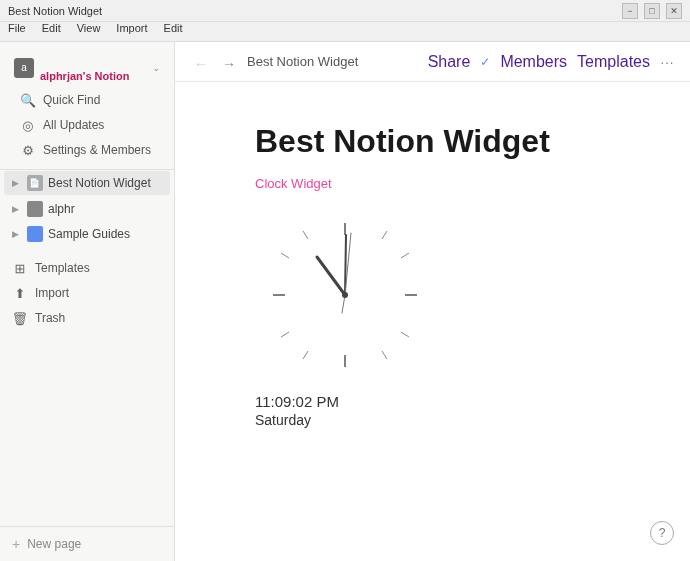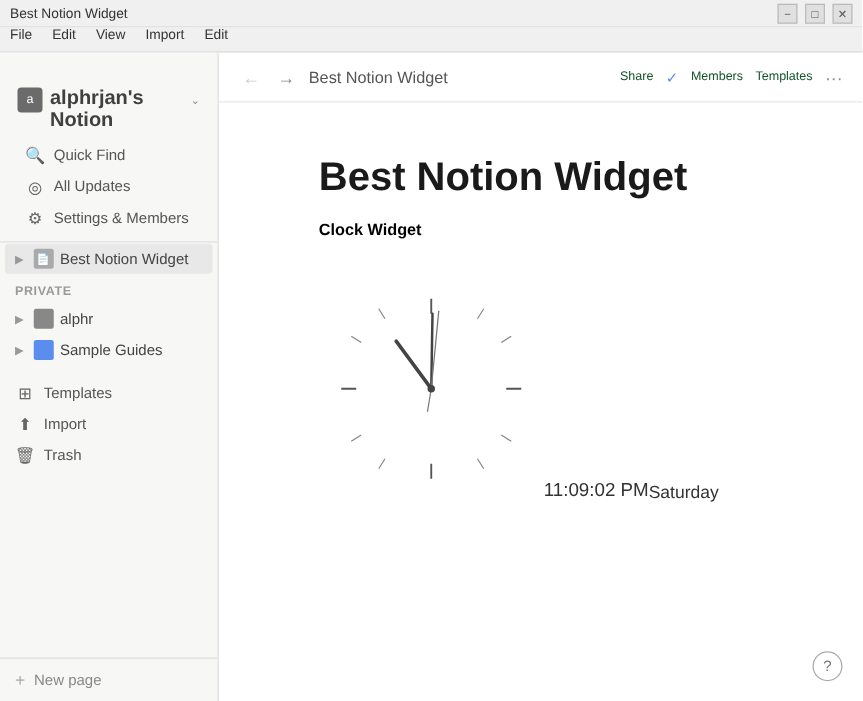--- a/index.html
+++ b/index.html
@@ -103,23 +103,23 @@
       border-radius: 3px;
       display: flex;
       align-items: center;
       justify-content: center;
       color: white;
       font-size: 10px;
       flex-shrink: 0;
     }
 
     .workspace-name {
-      font-size: 16px;
+      font-size: 11px;
       font-weight: 600;
-      color: #404040;
+      color: #be185d;
       flex: 1;
       margin-top: 17px;
     }
 
     .chevron-icon {
       font-size: 9px;
       color: #888;
     }
 
     .sidebar-nav-item {
@@ -248,22 +248,22 @@
       font-weight: 500;
     }
 
     .top-bar-right {
       display: flex;
       align-items: center;
       gap: 10px;
     }
 
     .top-bar-action {
-      font-size: 10px;
-      color: #14532d;
+      font-size: 16px;
+      color: #4c1d95;
       cursor: pointer;
       display: flex;
       align-items: center;
       gap: 3px;
     }
 
     .updates-check {
       color: #5b8dee;
       font-size: 12px;
     }
@@ -284,33 +284,34 @@
 
     .page-heading {
       font-size: 32px;
       font-weight: 700;
       color: #1a1a1a;
       margin-bottom: 16px;
       line-height: 1.2;
     }
 
     .clock-widget-link {
-      color: #000000;
+      color: #ec4899;
       font-size: 13px;
-      font-weight: 700;
+      font-weight: 400;
       cursor: pointer;
       text-decoration: none;
       display: inline-block;
-      margin-bottom: 20px;
+      margin-bottom: 4px;
     }
 
     
     .clock-container {
       display: flex;
-      align-items: flex-end;
+      flex-direction: column;
+      align-items: flex-start;
       margin-top: 10px;
     }
 
     .clock-face {
       width: 180px;
       height: 180px;
       position: relative;
     }
 
     .clock-time {
@@ -396,21 +397,20 @@
       <div class="sidebar-tree-item active">
         <span class="tree-arrow">▶</span>
         <div class="page-icon page-icon-gray">
           <span style="color:white;font-size:9px;">📄</span>
         </div>
         <span>Best Notion Widget</span>
       </div>
     </div>
 
     <div>
-      <div class="section-label">PRIVATE</div>
       <div class="sidebar-tree-item">
         <span class="tree-arrow">▶</span>
         <div class="page-icon page-icon-gray" style="width:16px;height:16px;background:#888;border-radius:2px;"></div>
         <span>alphr</span>
       </div>
       <div class="sidebar-tree-item">
         <span class="tree-arrow">▶</span>
         <div class="page-icon page-icon-blue" style="width:16px;height:16px;background:#5b8dee;border-radius:2px;"></div>
         <span>Sample Guides</span>
       </div>

